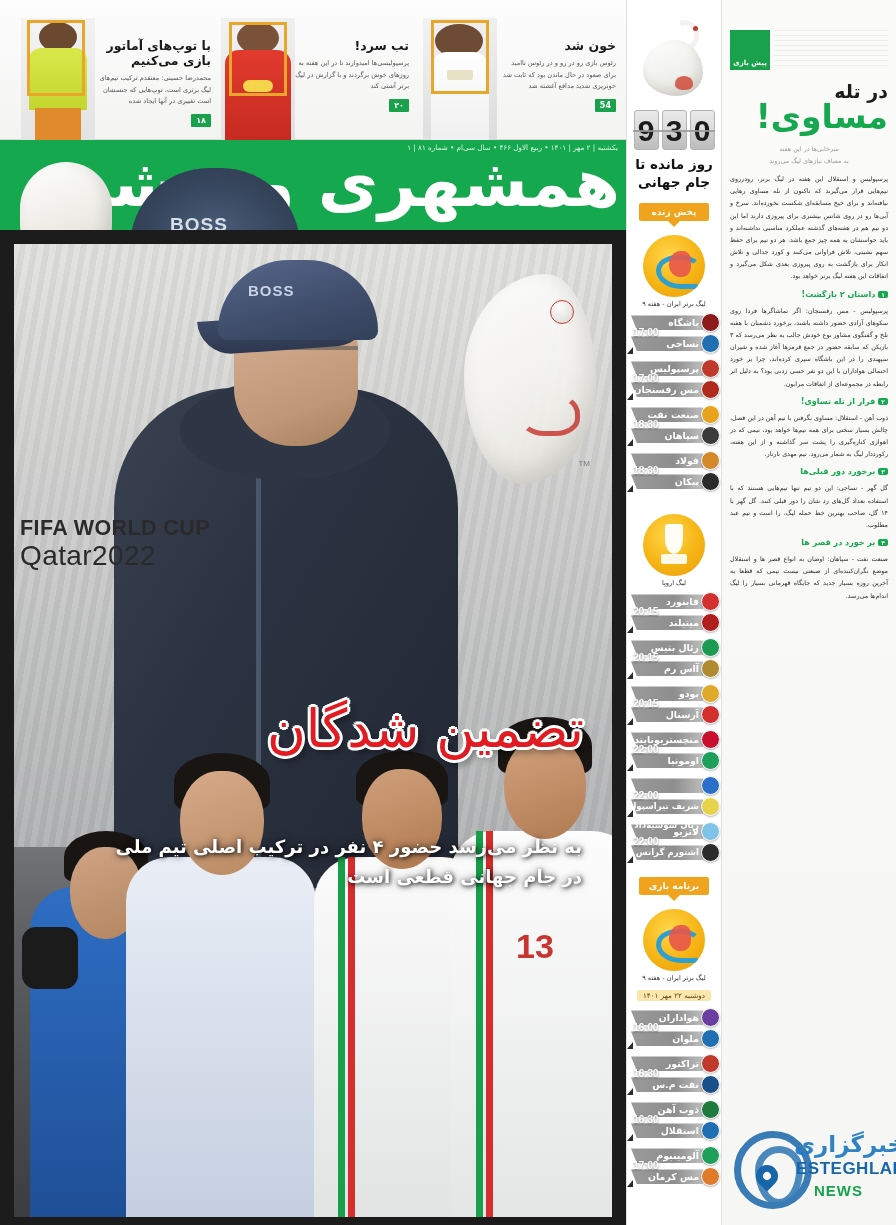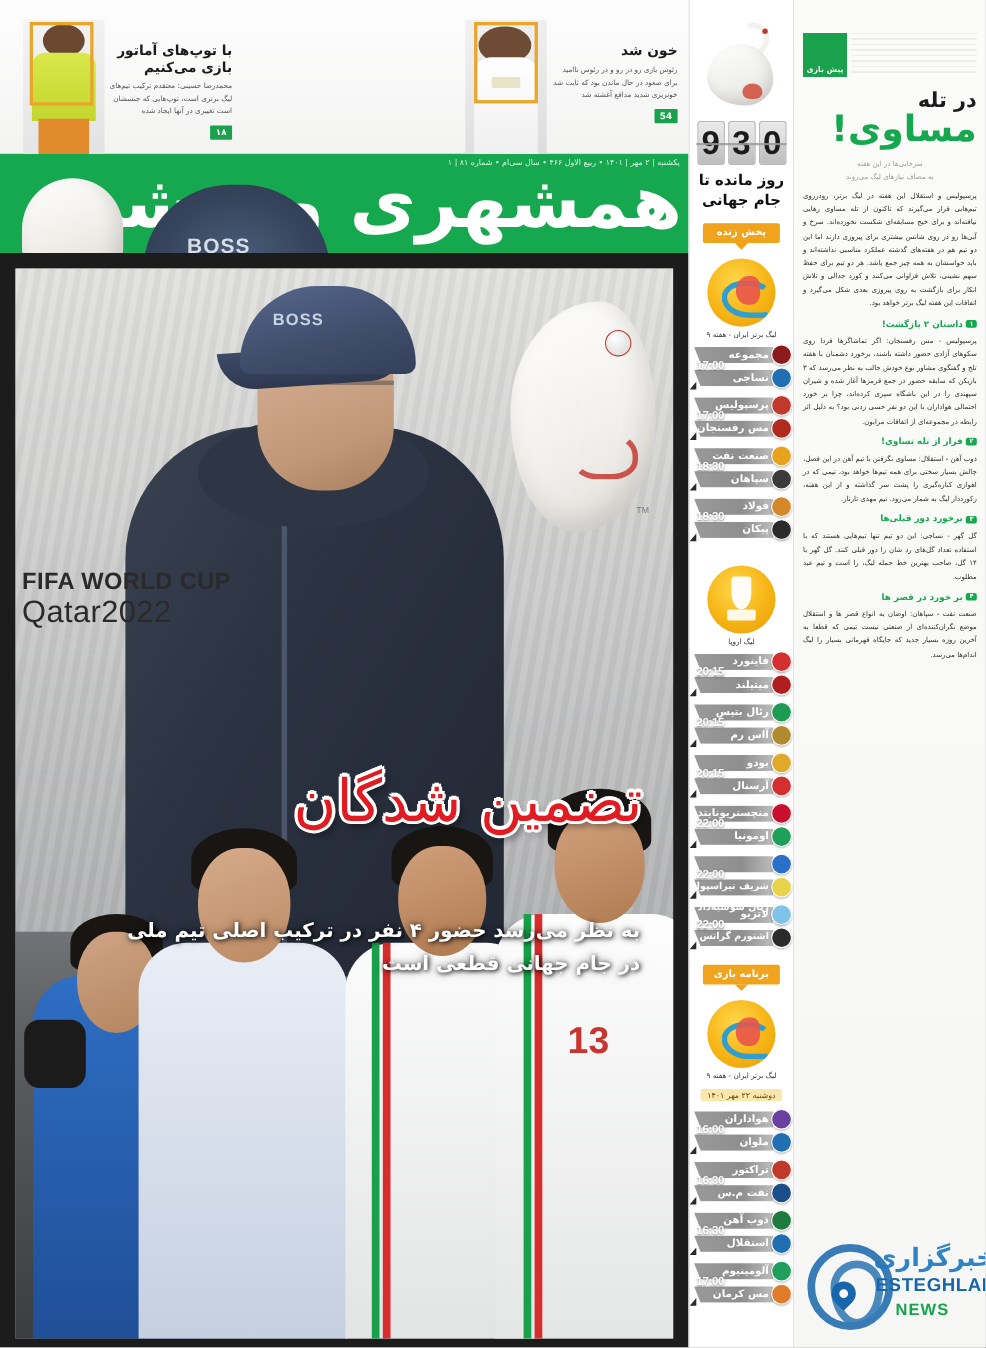--- a/index.html
+++ b/index.html
@@ -300,20 +300,33 @@
           <div style="position:absolute;left:24px;top:52px;width:26px;height:10px;background:#e8e2c6;border-radius:2px;"></div>
         </div>
         <div class="story-frame" style="left:14px;top:20px;width:58px;height:74px;"></div>
         <div class="story-text" style="right:6px;width:116px;">
           <div class="story-title">خون شد</div>
           <div class="story-body">رئوس بازی رو در رو و در رئوس ناامید برای صعود در حال ماندن بود که ثابت شد خونریزی شدید مدافع آغشته شد</div>
           <div class="pagebadge">54</div>
         </div>
       </div>
 
+      <div class="story" style="right:213px;width:200px;">
+        <div class="story-photo" style="left:8px;background:linear-gradient(165deg,#f2f2f2,#e0e0e0);">
+          <div style="position:absolute;left:16px;top:4px;width:42px;height:32px;border-radius:50%;background:#7a5239;"></div>
+          <div style="position:absolute;left:4px;top:32px;width:66px;height:90px;background:linear-gradient(180deg,#e23b2e,#c62a20);border-radius:14px 14px 0 0;"></div>
+          <div style="position:absolute;left:22px;top:62px;width:30px;height:12px;background:#f3d44a;border-radius:6px;"></div>
+        </div>
+        <div class="story-frame" style="left:16px;top:22px;width:58px;height:74px;"></div>
+        <div class="story-text" style="right:4px;width:118px;">
+          <div class="story-title">تب سرد!</div>
+          <div class="story-body">پرسپولیسی‌ها امیدوارند تا در این هفته به روزهای خوش برگردند و با گزارش در لیگ برتر آشتی کند</div>
+          <div class="pagebadge">۲۰</div>
+        </div>
+      </div>
 
       <div class="story" style="right:413px;width:208px;">
         <div class="story-photo" style="left:16px;background:linear-gradient(165deg,#f4f4f4,#e2e2e2);">
           <div style="position:absolute;left:18px;top:4px;width:38px;height:30px;border-radius:50%;background:#6b4830;"></div>
           <div style="position:absolute;left:8px;top:30px;width:58px;height:62px;background:linear-gradient(180deg,#d9e84a,#c3d62f);border-radius:12px 12px 0 0;"></div>
           <div style="position:absolute;left:14px;top:90px;width:46px;height:32px;background:#e08a2c;"></div>
         </div>
         <div class="story-frame" style="left:22px;top:20px;width:58px;height:76px;"></div>
         <div class="story-text" style="right:2px;width:122px;">
           <div class="story-title">با توپ‌های آماتور بازی می‌کنیم</div>
@@ -423,21 +436,21 @@
     <div>
       <div class="tag-pill">پخش زنده</div>
       <div class="league-block">
         <div class="league-badge pl-iran"></div>
         <div class="league-name">لیگ برتر ایران - هفته ۹</div>
       </div>
       <div>
         <div class="match">
           <div class="mrow home">
               <div class="mbar"></div>
-              <div class="mteam">مجموعه</div>
+              <div class="mteam">باشگاه</div>
               <div class="mlogo" style="background:#8c1a1a;"></div>
             </div>
           <div class="mtime">17:00</div>
           <div class="mrow away">
               <div class="mbar"></div>
               <div class="mteam">نساجی</div>
               <div class="mlogo" style="background:#1f6fb2;"></div>
             </div>
           <div class="mcorner"></div>
         </div>

